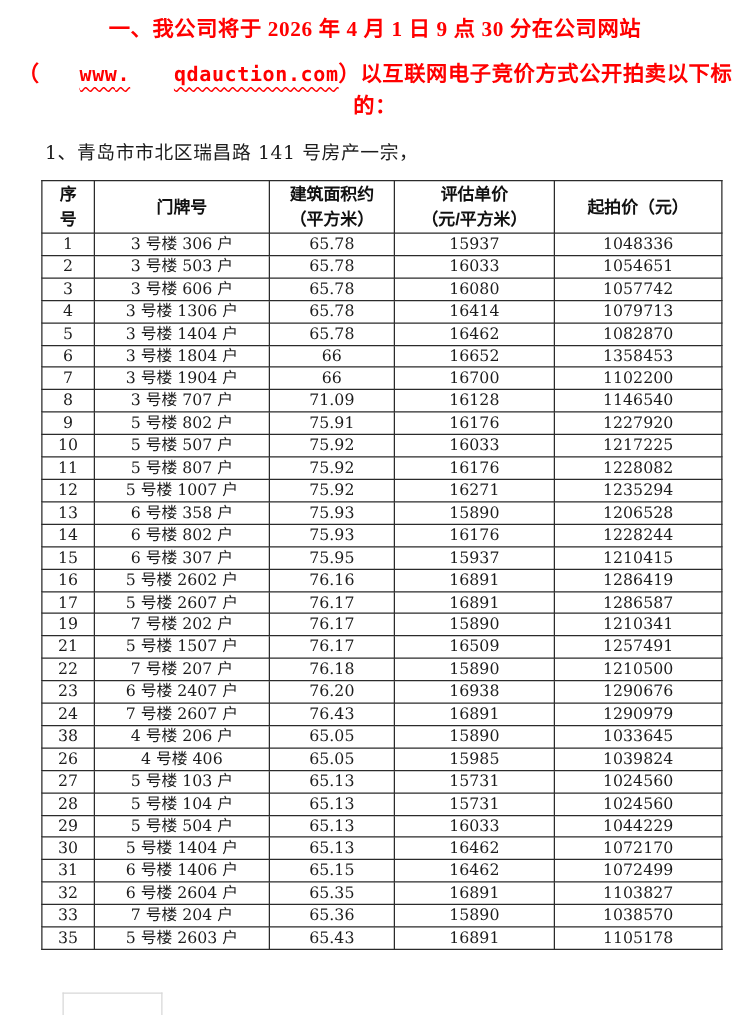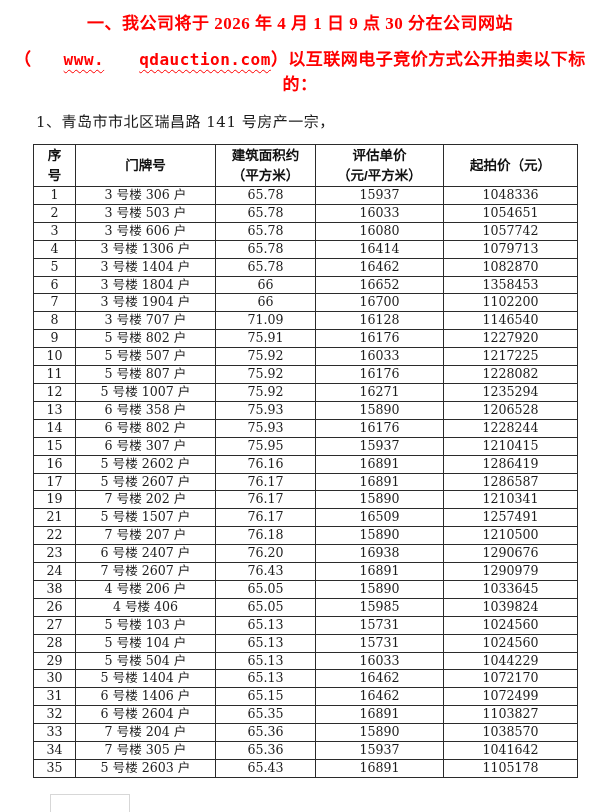--- a/index.html
+++ b/index.html
@@ -340,27 +340,20 @@
         <td>1103827</td>
       </tr>
       <tr>
         <td>33</td>
         <td>7 号楼 204 户</td>
         <td>65.36</td>
         <td>15890</td>
         <td>1038570</td>
       </tr>
       <tr>
-        <td>34</td>
-        <td>7 号楼 305 户</td>
-        <td>65.36</td>
-        <td>15937</td>
-        <td>1041642</td>
-      </tr>
-      <tr>
         <td>35</td>
         <td>5 号楼 2603 户</td>
         <td>65.43</td>
         <td>16891</td>
         <td>1105178</td>
       </tr>
     </tbody>
 </table>
 
 <div class="next-table-fragment"></div>

